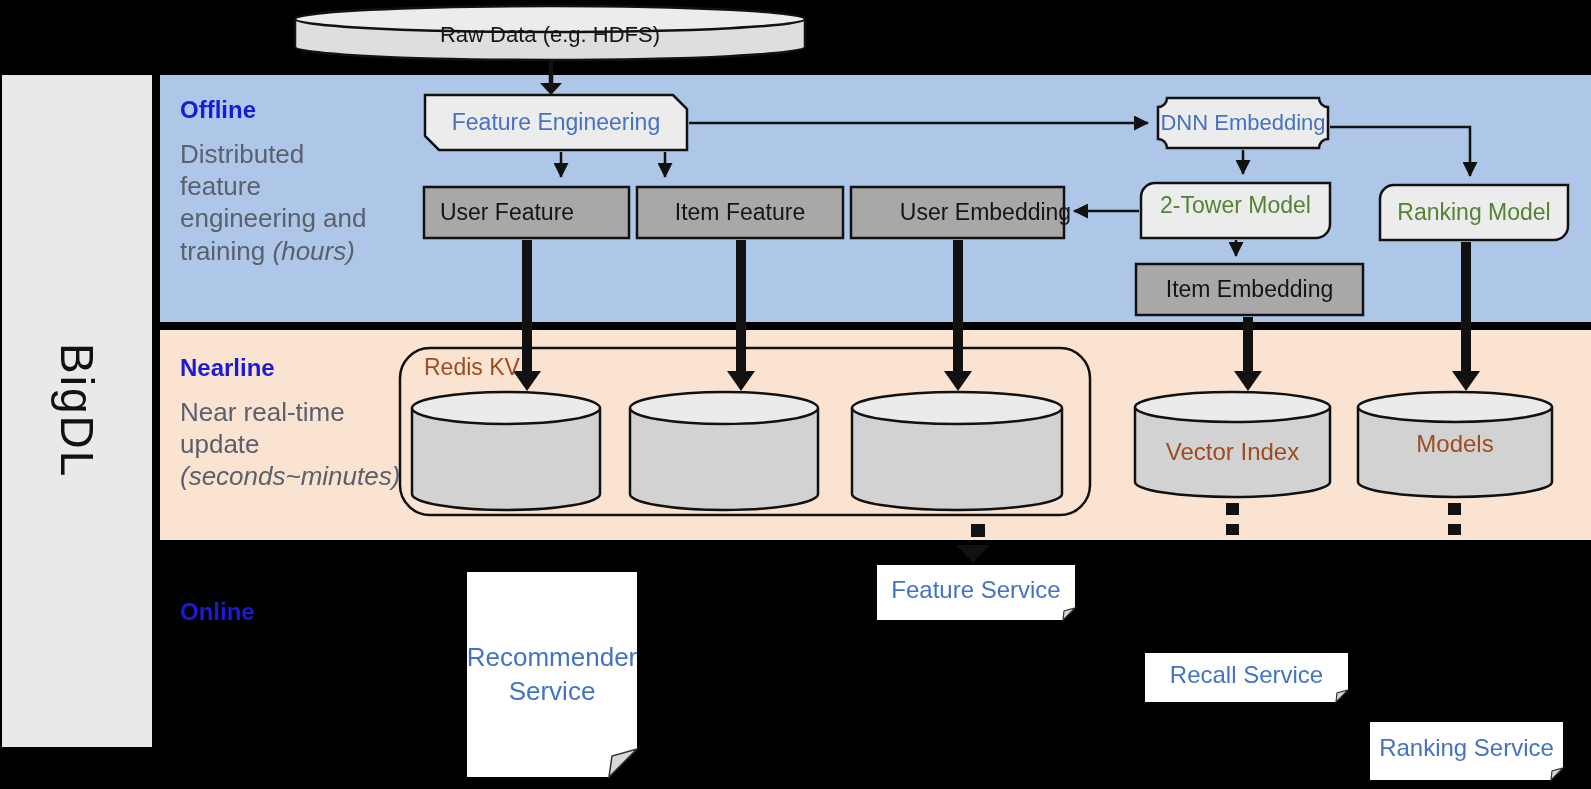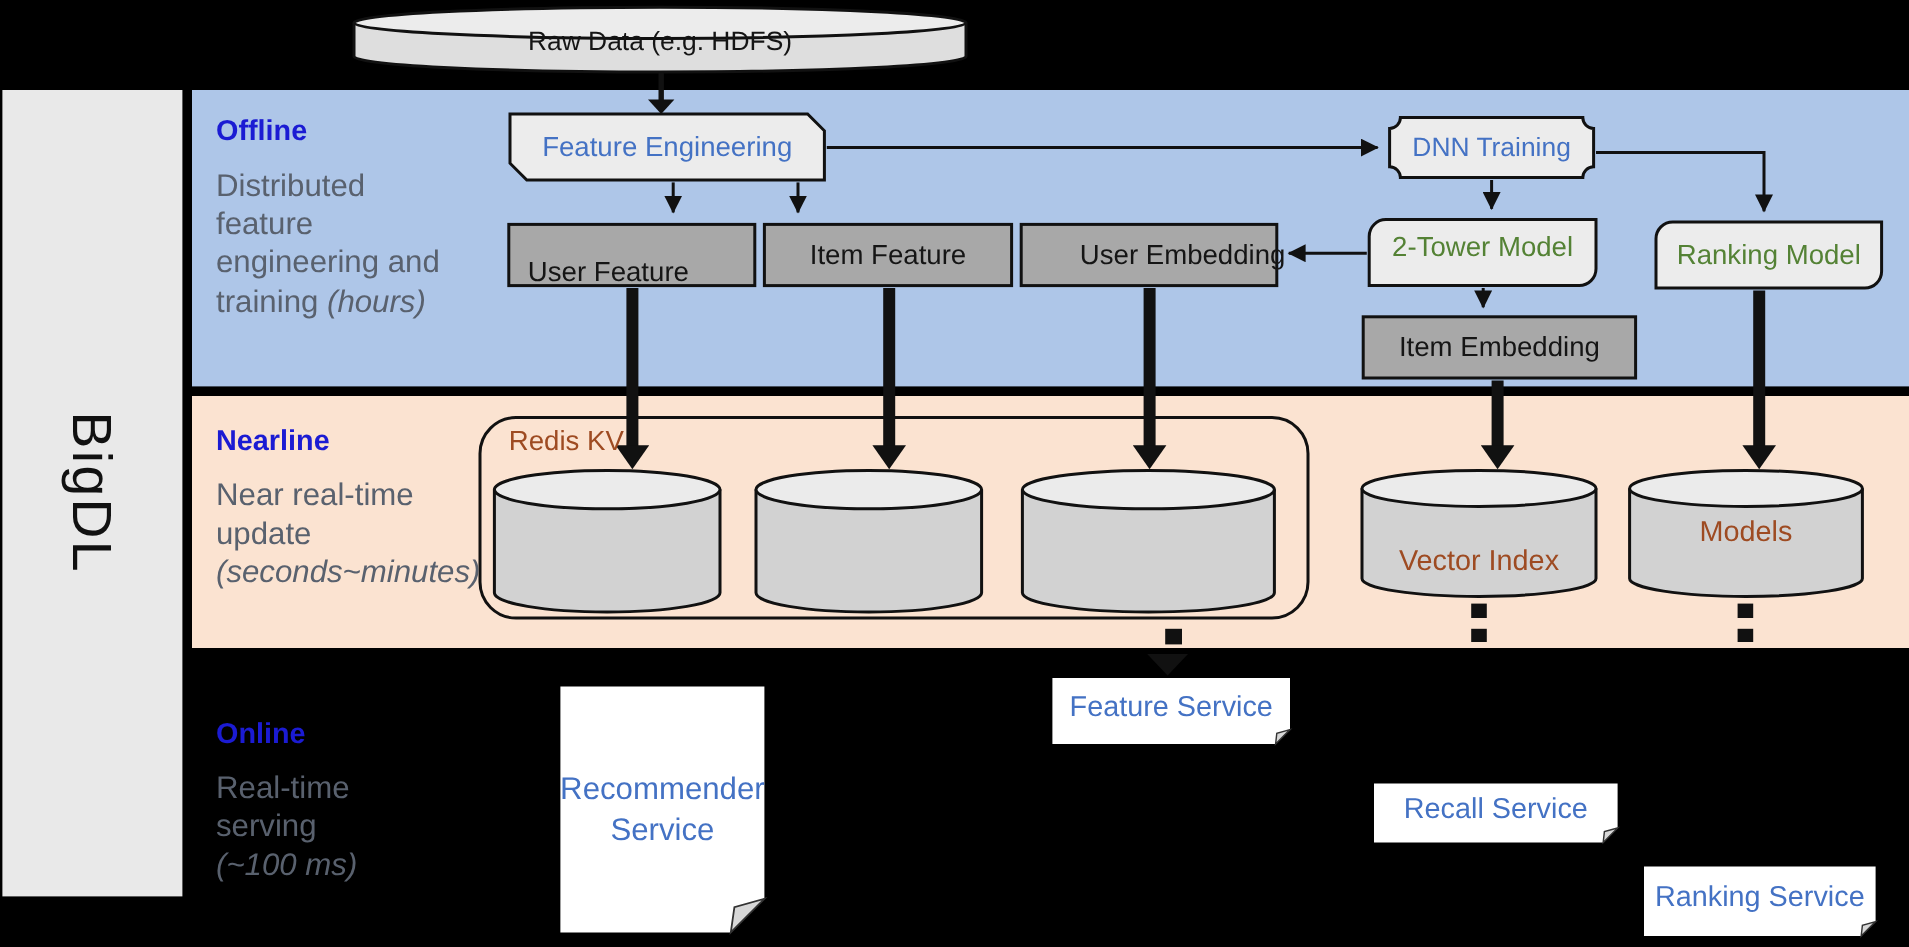--- a/index.html
+++ b/index.html
@@ -158,42 +158,38 @@
 
   <div class="lbl node-black fs22" style="left:295px;top:16px;width:510px;height:38px;">Raw Data (e.g. HDFS)</div>
 
   <div class="lbl left band-title" style="left:180px;top:94px;width:200px;height:32px;">Offline</div>
   <div class="lbl left" style="left:180px;top:138px;width:205px;height:130px;align-items:flex-start;">
     <span class="band-desc"><span>Distributed feature engineering and training</span>
       <span class="it">(hours)</span></span>
   </div>
 
   <div class="lbl node-blue fs23" style="left:425px;top:95px;width:262px;height:55px;">Feature Engineering</div>
-  <div class="lbl node-black fs23" style="left:424px;top:201px;width:166px;height:51px;">User Feature</div>
+  <div class="lbl node-black fs23" style="left:424px;top:187px;width:166px;height:51px;">User Feature</div>
   <div class="lbl node-black fs23" style="left:637px;top:187px;width:206px;height:51px;">Item Feature</div>
   <div class="lbl node-black fs23" style="left:851px;top:187px;width:213px;height:51px;padding-left:28px;">User Embedding</div>
-  <div class="lbl node-blue fs22" style="left:1158px;top:98px;width:170px;height:50px;">DNN Training</div>
+  <div class="lbl node-blue fs22" style="left:1158px;top:98px;width:170px;height:50px;">DNN Embedding</div>
   <div class="lbl node-green fs23" style="left:1141px;top:183px;width:189px;height:45px;">2-Tower Model</div>
   <div class="lbl node-green fs23" style="left:1380px;top:185px;width:188px;height:55px;">Ranking Model</div>
   <div class="lbl node-black fs23" style="left:1136px;top:264px;width:227px;height:51px;">Item Embedding</div>
 
   <div class="lbl left band-title" style="left:180px;top:352px;width:220px;height:32px;text-align:right;">Nearline</div>
   <div class="lbl left" style="left:180px;top:396px;width:205px;height:120px;align-items:flex-start;">
     <span class="band-desc"><span>Near real-time update</span>
       <span class="it">(seconds~minutes)</span></span>
   </div>
 
   <div class="lbl left node-brown fs23" style="left:424px;top:352px;width:160px;height:30px;">Redis KV</div>
-  <div class="lbl node-brown fs24" style="left:1135px;top:432px;width:195px;height:72px;">Vector Index</div>
+  <div class="lbl node-brown fs24" style="left:1135px;top:416px;width:195px;height:72px;">Vector Index</div>
   <div class="lbl node-brown fs24" style="left:1358px;top:408px;width:194px;height:72px;">Models</div>
 
   <div class="lbl left band-title" style="left:180px;top:596px;width:200px;height:32px;">Online</div>
-  <div class="lbl left" style="left:180px;top:640px;width:150px;height:110px;align-items:flex-start;">
-    <span class="band-desc"><span>Real-time serving</span>
-      <span class="it">(~100 ms)</span></span>
-  </div>
 
   <div class="lbl node-blue fs26" style="left:477px;top:600px;width:150px;height:150px;">Recommender Service</div>
   <div class="lbl node-blue fs24" style="left:1145px;top:653px;width:203px;height:44px;">Recall Service</div>
   <div class="lbl node-blue fs24" style="left:877px;top:565px;width:198px;height:50px;">Feature Service</div>
   <div class="lbl node-blue fs24" style="left:1370px;top:722px;width:193px;height:52px;">Ranking Service</div>
 
 </div>
 
 </body></html>

